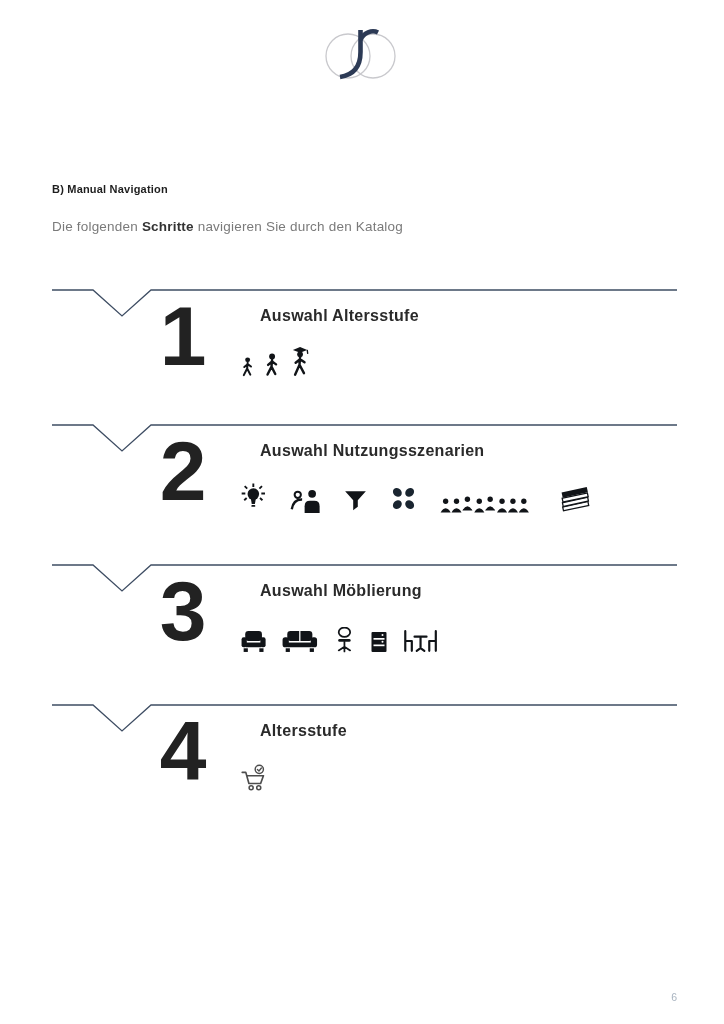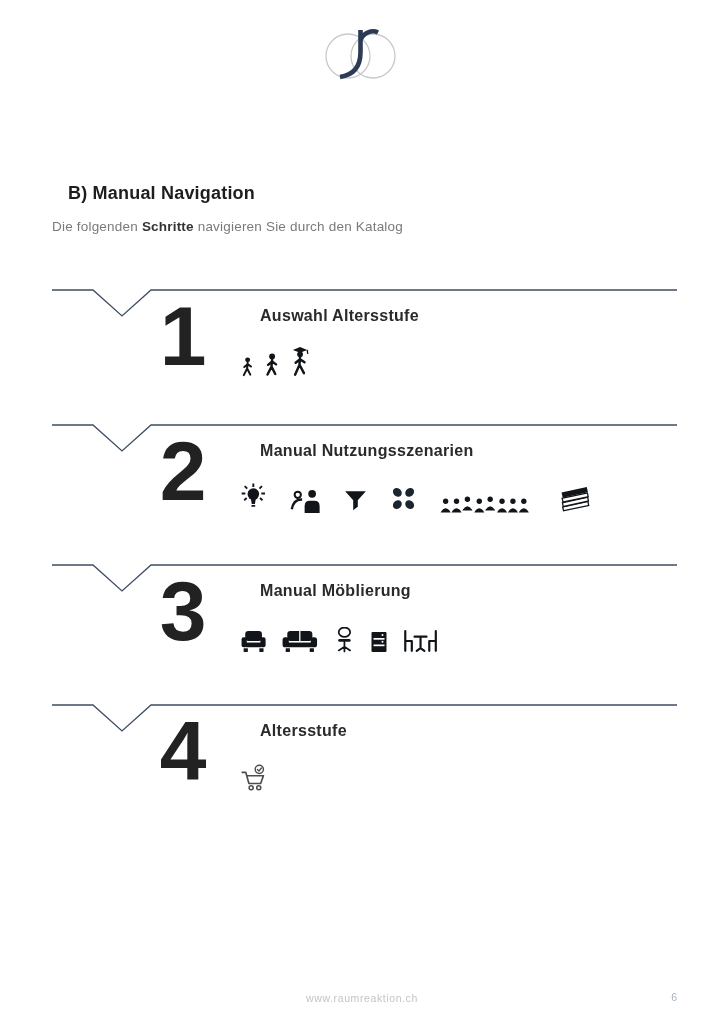--- a/index.html
+++ b/index.html
@@ -3,21 +3,21 @@
 <meta charset="utf-8">
 <style>
   html,body{margin:0;padding:0;background:#e8e8e8;}
   .page{
     position:relative;width:724px;height:1024px;margin:0 auto;background:#ffffff;
     font-family:"Liberation Sans",sans-serif;overflow:hidden;
   }
   
   .logo{position:absolute;left:320px;top:24px;width:84px;height:60px;}
   
-  .heading{position:absolute;left:68px;top:183px;font-size:18px;font-weight:bold;color:#1e1e1e;letter-spacing:.2px;}
+  .heading{position:absolute;left:52px;top:183px;font-size:11px;font-weight:bold;color:#1e1e1e;letter-spacing:.2px;}
   .intro{position:absolute;left:52px;top:219px;font-size:13.5px;color:#7a7a7a;letter-spacing:.2px;}
   .intro b{color:#333333;font-weight:bold;}
   
   .step{position:absolute;left:0;width:724px;height:130px;}
   .rule{position:absolute;left:52px;top:-2px;width:626px;height:32px;}
   .num{
     position:absolute;left:138px;top:6px;width:90px;text-align:center;
     font-size:84px;line-height:80px;font-weight:bold;color:#222222;
   }
   .title{position:absolute;left:240px;top:17px;font-size:16px;font-weight:bold;color:#2a2a2a;letter-spacing:.3px;margin-left:20px;}
@@ -71,21 +71,21 @@
         <path class="stroke-ink" d="M10 9.4 L9.5 16 M9.5 16 L5.5 25 M9.5 16 L13.5 23.6 M10 11 L6 14.2 M10 11 L14 13.8" stroke-width="2.2" stroke-linecap="round"></path>
       </svg>
     </div>
   </section>
 
   <section class="step" style="top:425px">
     <svg class="rule" viewBox="0 0 626 32">
       <polyline points="0,2 41,2 70,28 99,2 625,2" fill="none" stroke="#3e4d63" stroke-width="1.3"></polyline>
     </svg>
     <div class="num">2</div>
-    <div class="title">Manual Nutzungsszenarien</div>
+    <div class="title">Auswahl Nutzungsszenarien</div>
     <div class="icons g-wide">
       <svg viewBox="0 0 24 27" height="30">
         <path class="stroke-ink" d="M12 3.5 V0.5 M6.5 5 L4.2 2.8 M17.5 5 L19.8 2.8 M4.8 9.5 H1.5 M19.2 9.5 H22.5 M6 13.5 L3.8 15.5 M18 13.5 L20.2 15.5" stroke-width="1.7"></path>
         <circle class="ink" cx="12" cy="10" r="5.2"></circle>
         <path class="ink" d="M9.8 14.5 H14.2 L13.4 19 H10.6 Z"></path>
         <rect class="ink" x="10.2" y="19.8" width="3.6" height="1.6" rx="0.8"></rect>
       </svg>
       <svg viewBox="0 0 27 20" height="25">
         <circle class="stroke-ink" cx="7" cy="5.4" r="2.5" stroke-width="1.6"></circle>
         <path class="stroke-ink" d="M2.2 17 Q3.6 8.8 10.5 9.2" stroke-width="1.9"></path>
@@ -128,21 +128,21 @@
         </g>
       </svg>
     </div>
   </section>
 
   <section class="step" style="top:565px">
     <svg class="rule" viewBox="0 0 626 32">
       <polyline points="0,2 41,2 70,28 99,2 625,2" fill="none" stroke="#3e4d63" stroke-width="1.3"></polyline>
     </svg>
     <div class="num">3</div>
-    <div class="title">Manual Möblierung</div>
+    <div class="title">Auswahl Möblierung</div>
     <div class="icons g-mid">
       <svg viewBox="0 0 26 22" height="23">
         <rect class="ink" x="5" y="1" width="16" height="9.5" rx="3"></rect>
         <rect class="ink" x="1.5" y="7" width="5" height="9.5" rx="2"></rect>
         <rect class="ink" x="19.5" y="7" width="5" height="9.5" rx="2"></rect>
         <rect class="ink" x="5.5" y="12" width="15" height="4.5"></rect>
         <rect class="ink" x="3.5" y="17.5" width="4" height="3.5"></rect>
         <rect class="ink" x="18.5" y="17.5" width="4" height="3.5"></rect>
       </svg>
       <svg viewBox="0 0 36 22" height="23">
@@ -184,16 +184,15 @@
       <svg viewBox="0 0 26 26" height="29">
         <path d="M2 7.5 H5.2 L8 17.5 H18.5 L21 10.5 H6.5" fill="none" stroke="#4d4d4d" stroke-width="1.5" stroke-linejoin="round" stroke-linecap="round"></path>
         <circle cx="10" cy="21.3" r="1.8" fill="none" stroke="#4d4d4d" stroke-width="1.4"></circle>
         <circle cx="16.8" cy="21.3" r="1.8" fill="none" stroke="#4d4d4d" stroke-width="1.4"></circle>
         <circle cx="17.3" cy="4.8" r="3.7" fill="#ffffff" stroke="#4d4d4d" stroke-width="1.3"></circle>
         <path d="M15.6 4.9 L17 6.2 L19.2 3.6" fill="none" stroke="#4d4d4d" stroke-width="1.2" stroke-linecap="round"></path>
       </svg>
     </div>
   </section>
 
-  <div class="footer-url">www.raumreaktion.ch</div>
   <div class="page-num">6</div>
 
 </div>
 
 </body></html>

